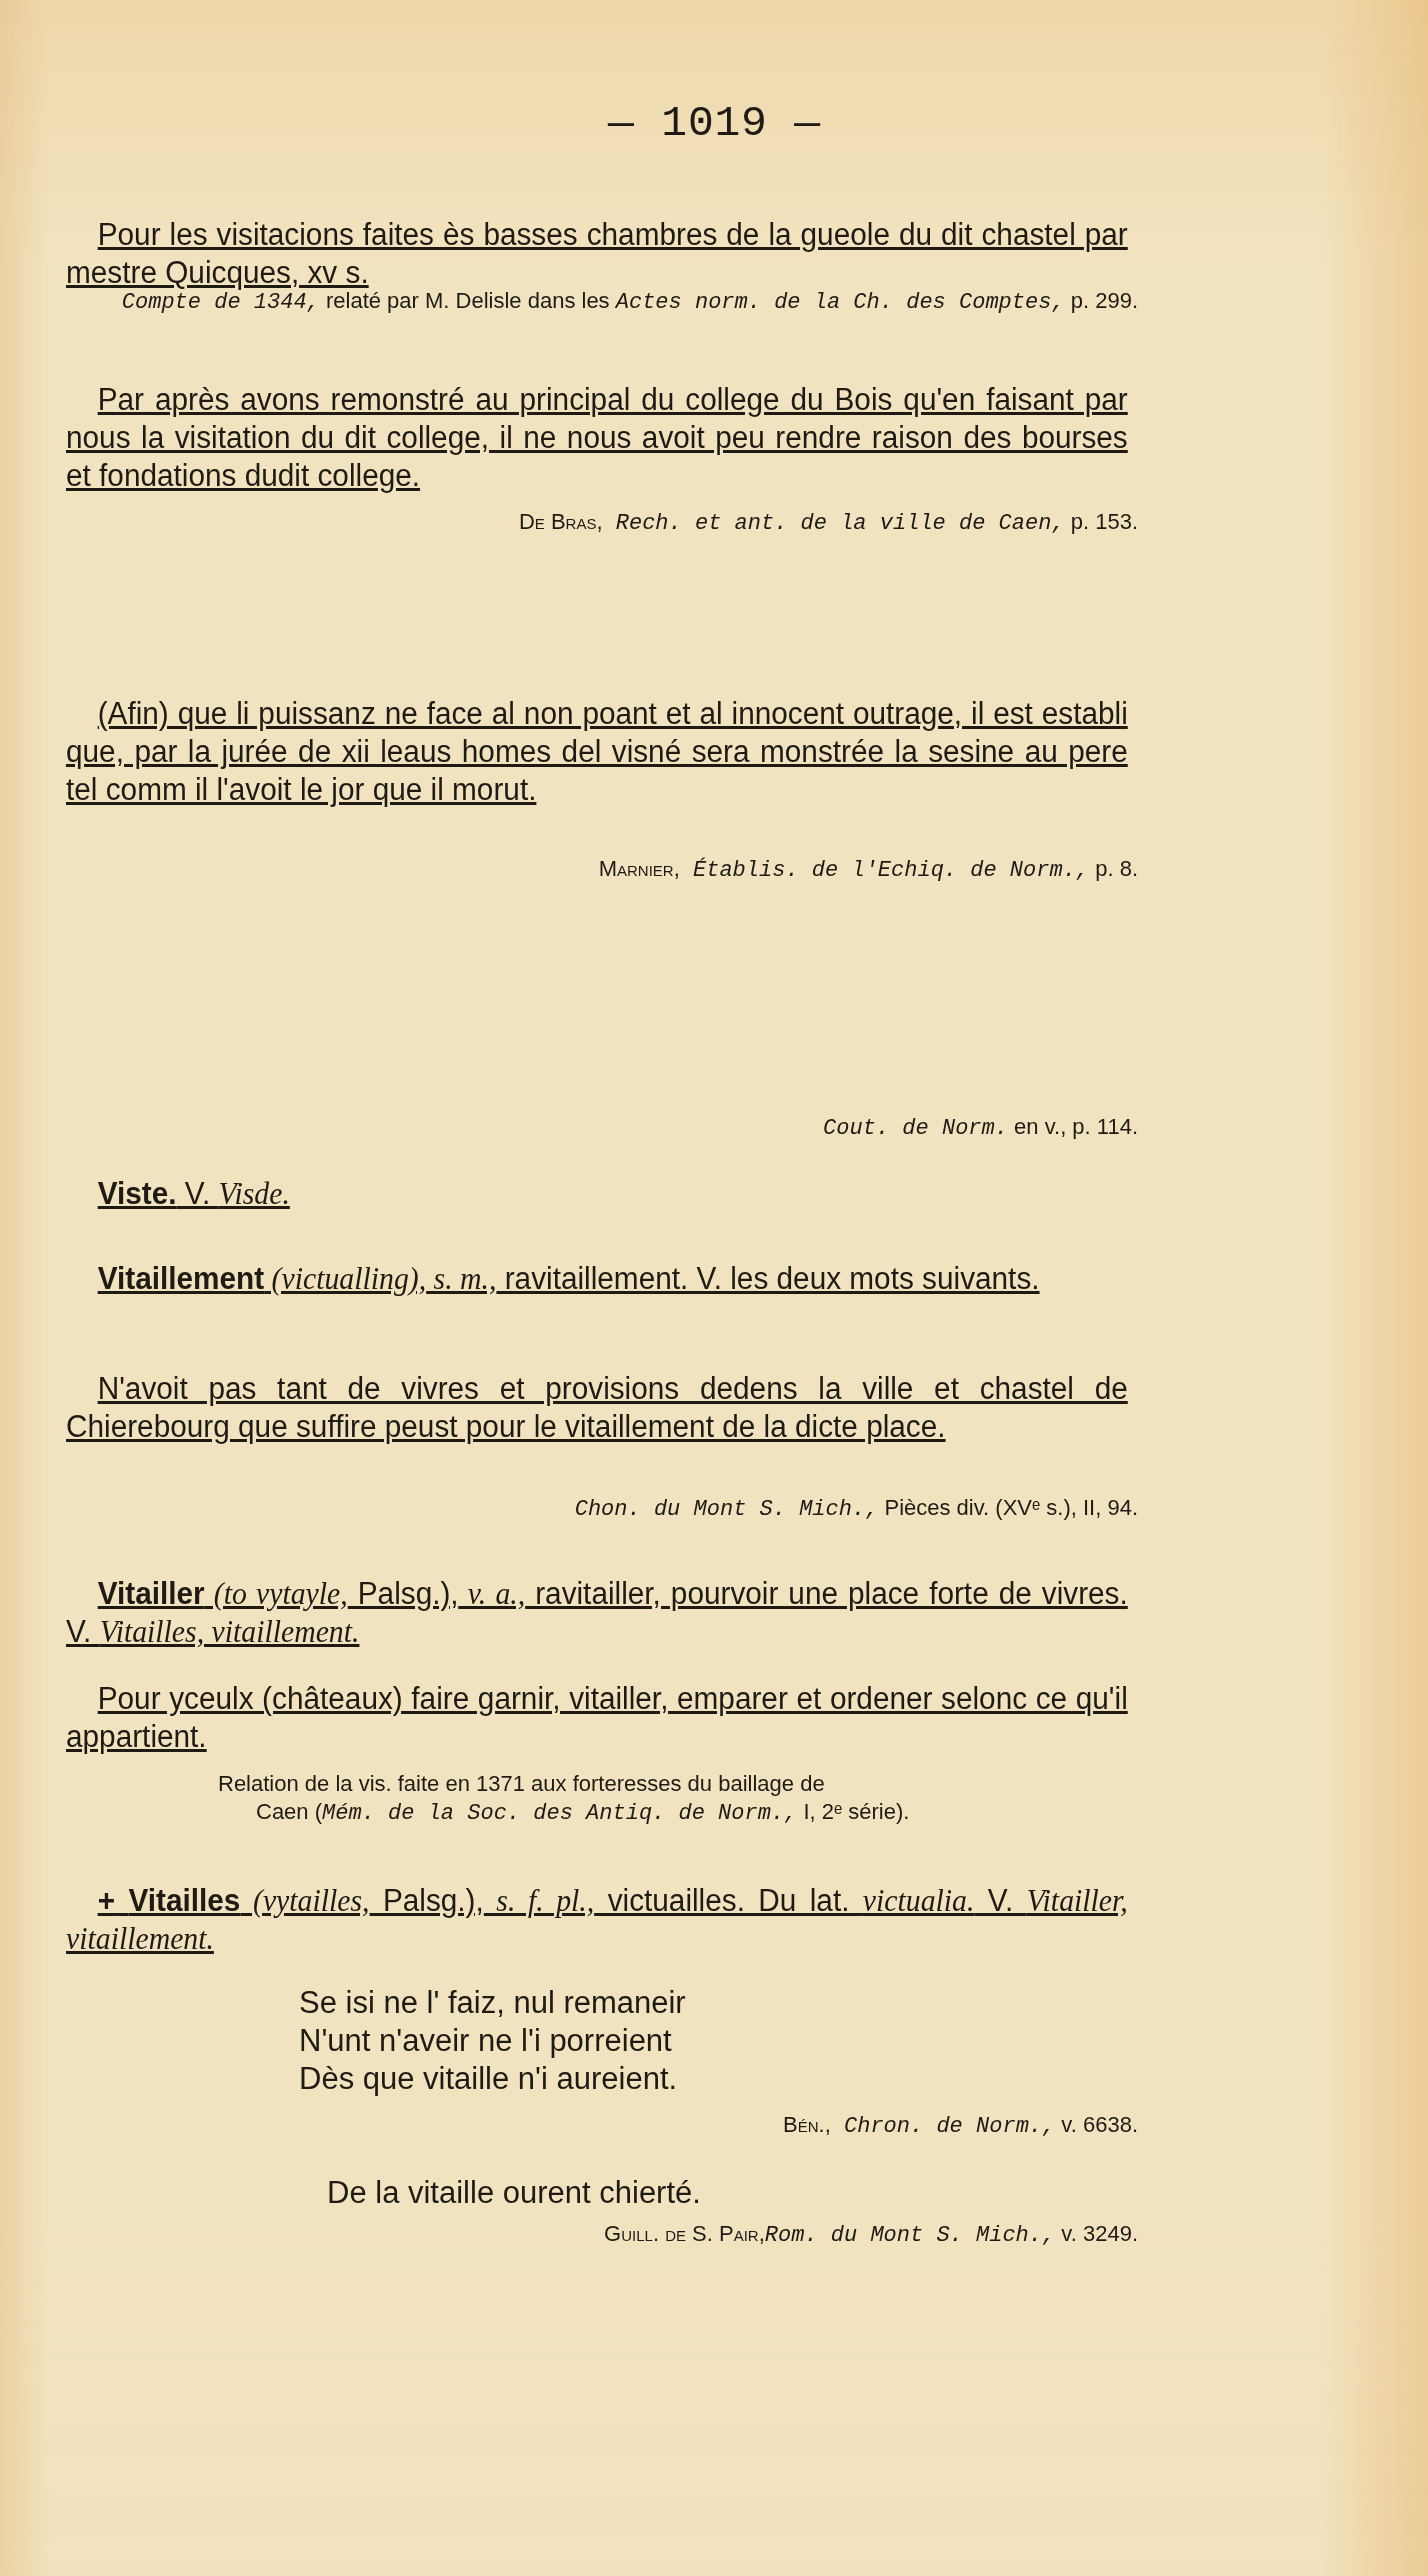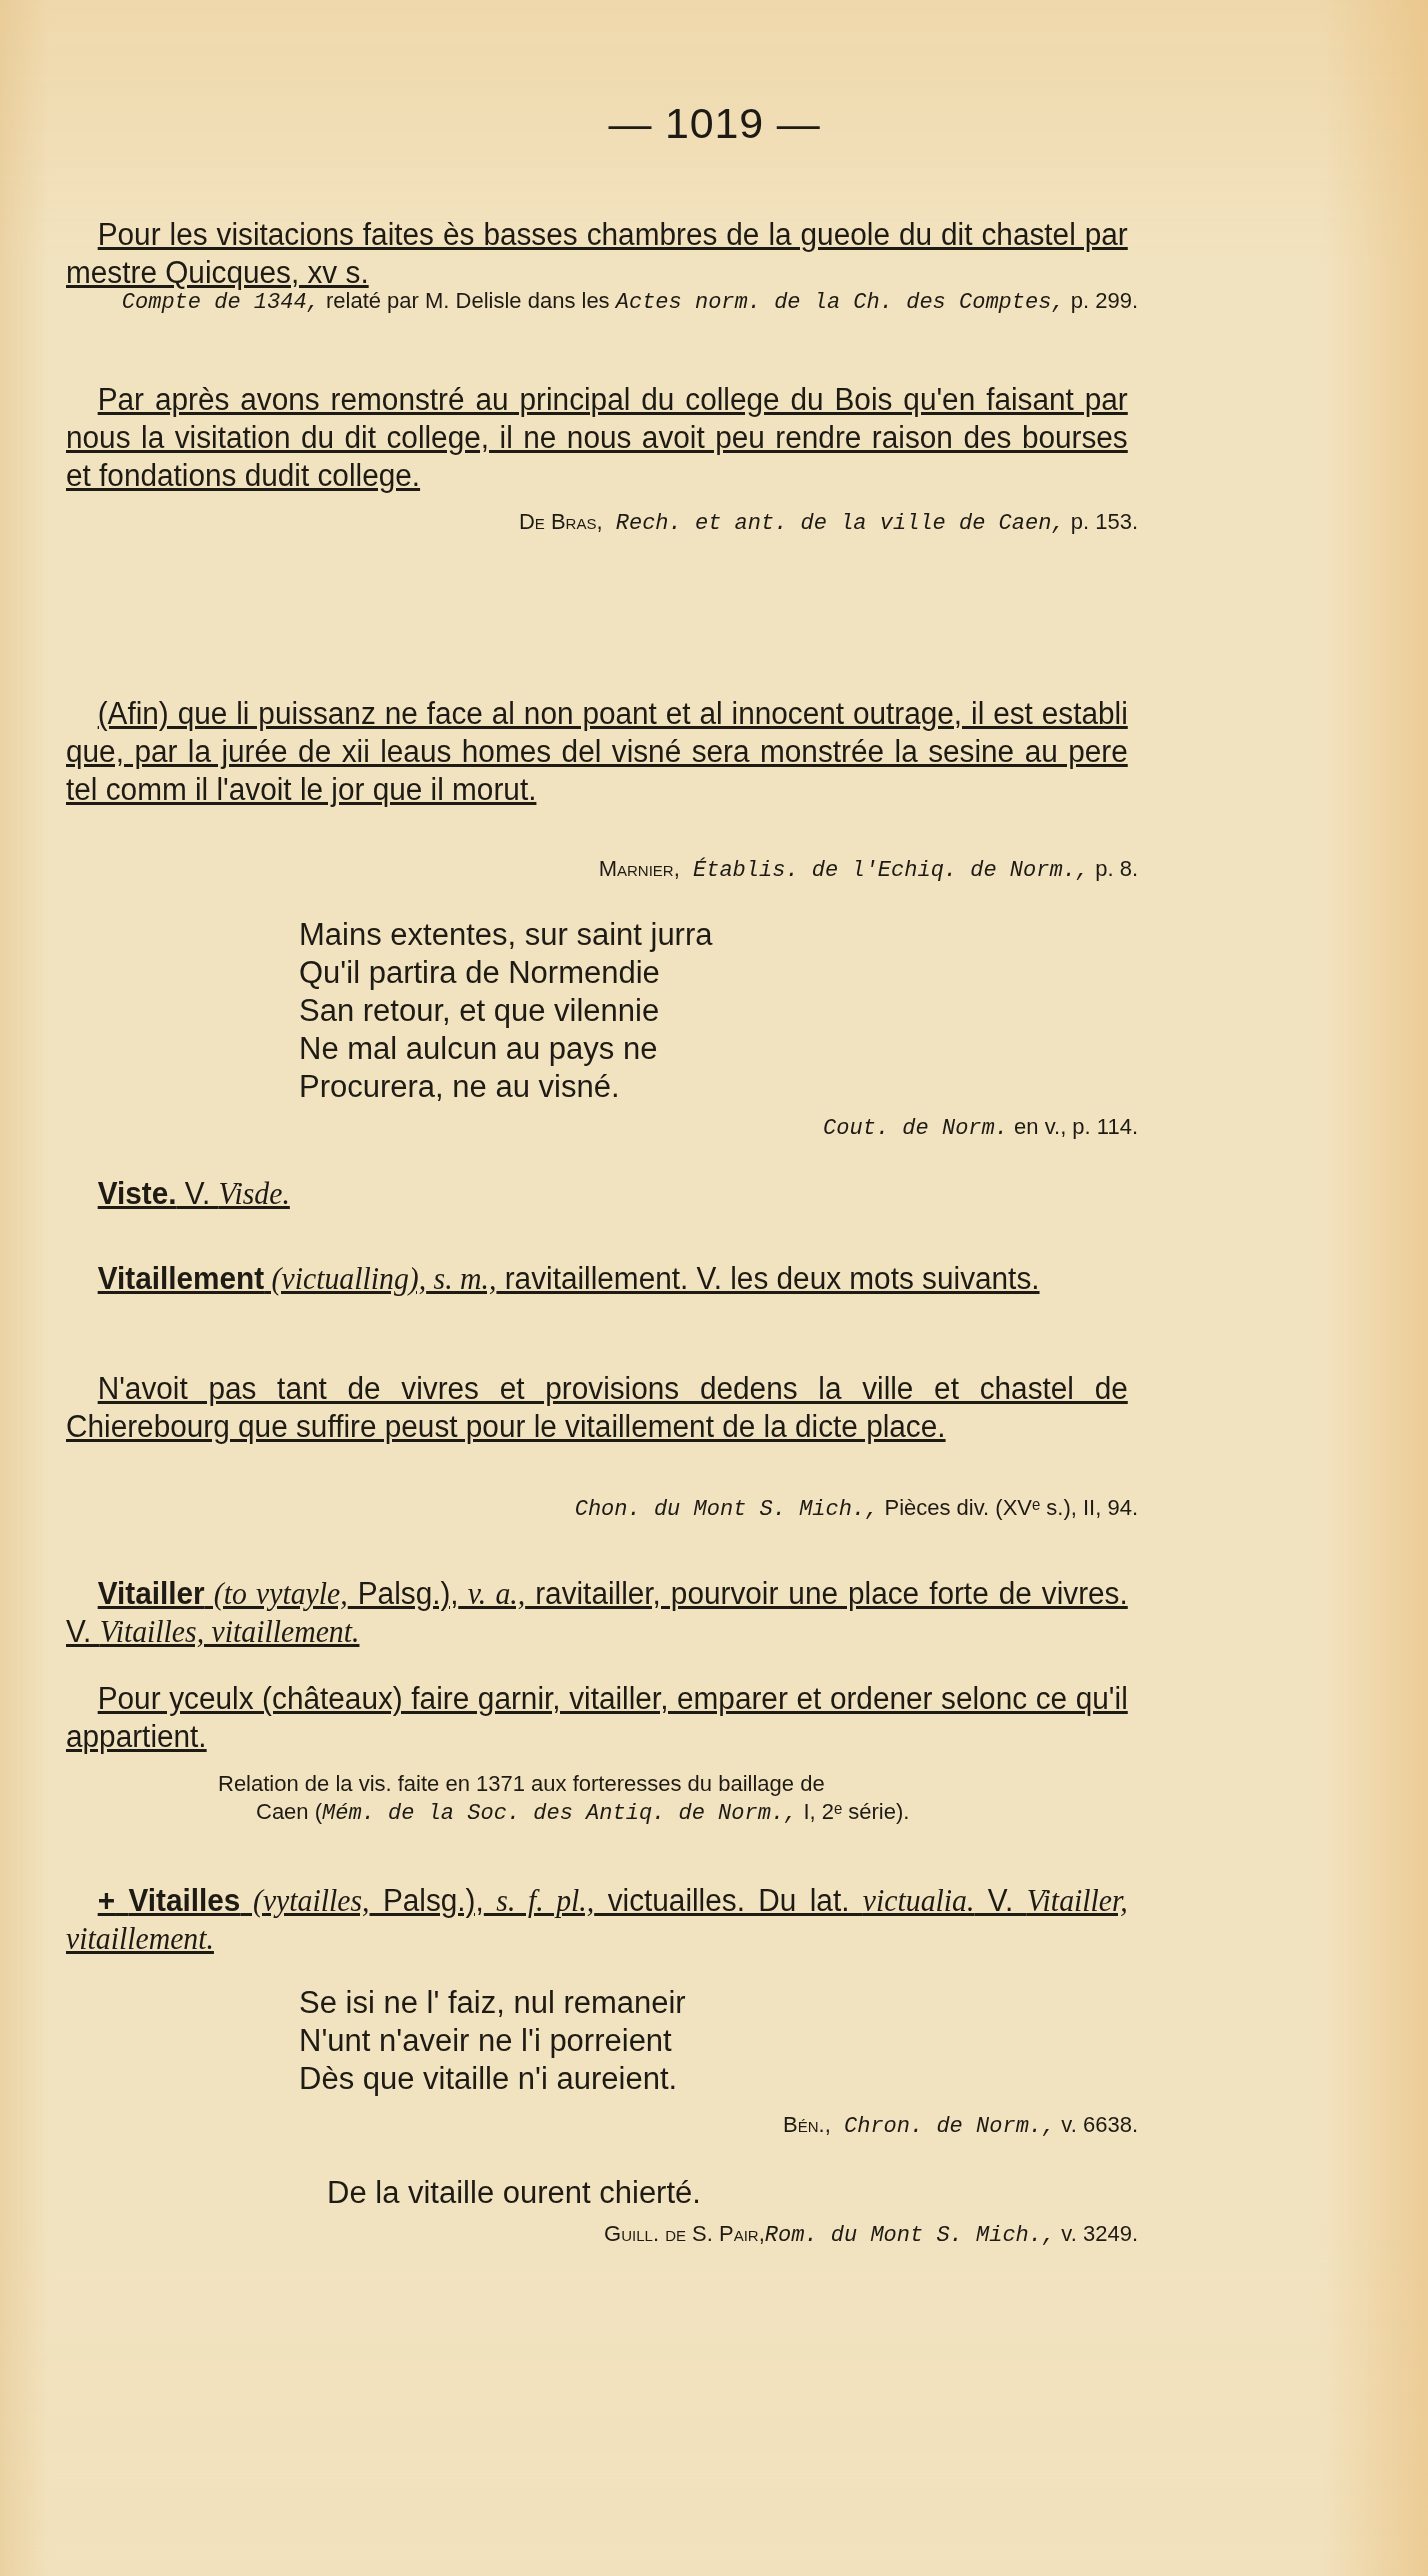--- a/index.html
+++ b/index.html
@@ -12,21 +12,21 @@
       linear-gradient(90deg, rgba(225,190,130,0.45) 0px, rgba(242,227,192,0) 50px, rgba(242,227,192,0) 1321px, rgba(230,185,115,0.55) 1429px),
       linear-gradient(180deg, rgba(236,205,150,0.5) 0px, rgba(242,227,192,0) 264px, rgba(242,227,192,0) 2229px, rgba(240,222,180,0.3) 2576px);
     font-family: "Liberation Serif", "DejaVu Serif", serif;
     color: #1e1a14;
     position: relative;
   }
   .page { position: absolute; left: 0; top: 0; width: 1429px; height: 2576px; }
   .pn {
     position: absolute; top: 99px; left: 0; width: 1429px;
     text-align: center; font-size: 43px; letter-spacing: 0.8px;
-    font-family: Liberation Sans, sans-serif;
+    font-family: Liberation Mono, monospace;
   }
   .blk { position: absolute; left: 66px; width: 1106px; text-decoration: underline; }
   .p {
     font-size: 31px; line-height: 38px;
     text-align: justify;
     font-family: "Liberation Sans", "DejaVu Sans", sans-serif;
     transform: scaleX(0.96); transform-origin: left top;
   }
   .p .ind { display: inline-block; width: 33px; }
   .b { font-weight: bold; }
@@ -67,27 +67,20 @@
   </div>
 
 
   <div class="blk" style="top:695px;">
     <div class="p"><span class="ind"></span><span>(Afin) que li puissanz ne face al non poant et al innocent outrage, il est establi que, par la jurée de xii leaus homes del visné sera monstrée la sesine au pere tel comm il l'avoit le jor que il morut.</span></div>
   </div>
   <div class="src" style="top:855px;">
     <span class="sc">Marnier,</span><span class="i"> Établis. de l'Echiq. de Norm.,</span><span> p. 8.</span>
   </div>
 
-  <div class="verse" style="top:916px;">
-    <div>Mains extentes, sur saint jurra</div>
-    <div>Qu'il partira de Normendie</div>
-    <div>San retour, et que vilennie</div>
-    <div>Ne mal aulcun au pays ne</div>
-    <div>Procurera, ne au visné.</div>
-  </div>
   <div class="src" style="top:1113px;">
     <span class="i">Cout. de Norm.</span><span> en v., p. 114.</span>
   </div>
 
   <div class="blk" style="top:1175px;">
     <div class="p"><span class="ind"></span><span class="b">Viste.</span><span> V. </span><span class="i">Visde.</span></div>
   </div>
 
   <div class="blk" style="top:1260px;">
     <div class="p"><span class="ind"></span><span class="b">Vitaillement</span><span class="i"> (victualling),</span><span class="i"> s. m.,</span><span> ravitaillement. V. les deux mots suivants.</span></div>

